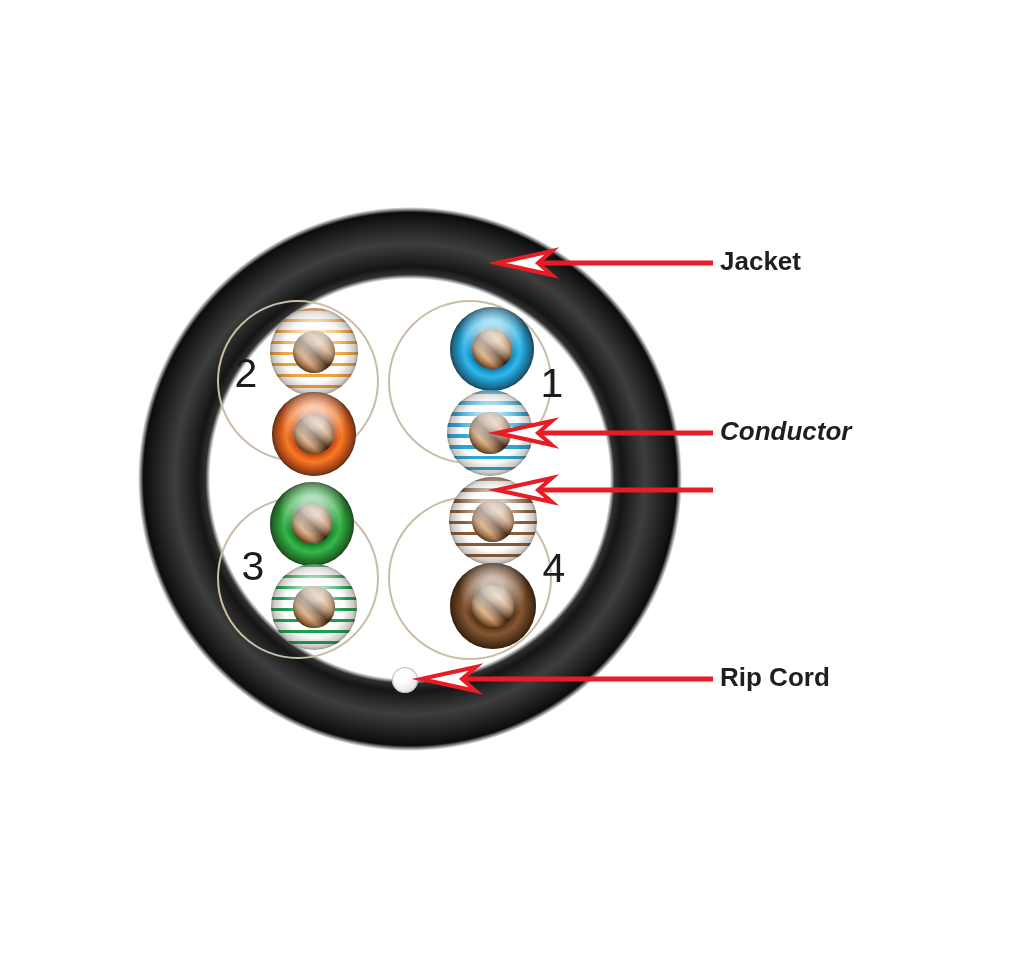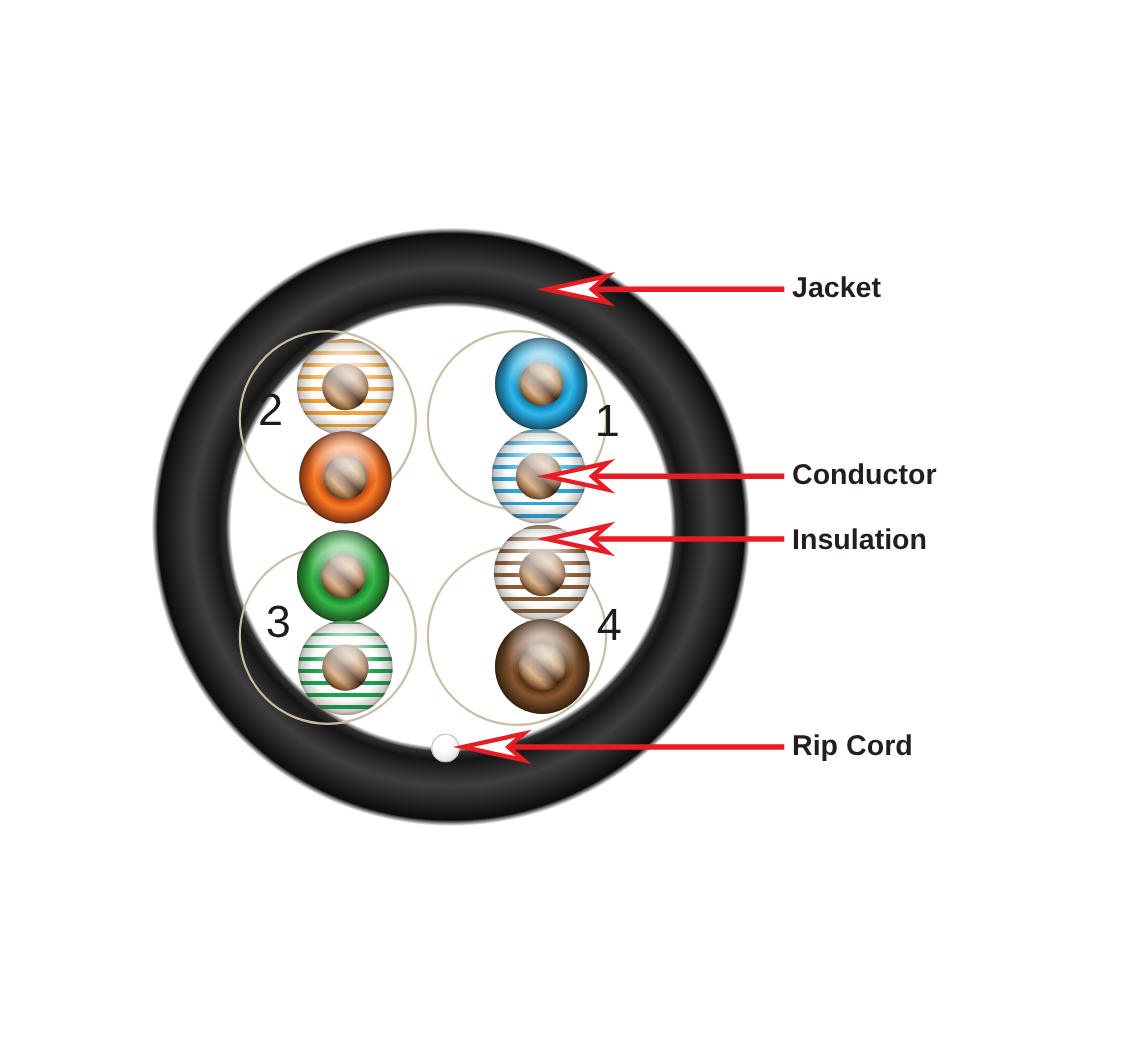--- a/index.html
+++ b/index.html
@@ -64,21 +64,21 @@
     box-shadow:inset 0 0 0 1px #bdbdbd;}
 
   
   .pairnum{transform:translate(-50%,-50%);font-size:41px;font-weight:400;color:#1c1c1c;line-height:1;}
   .n1{left:552px;top:383px;} .n2{left:246px;top:373px;}
   .n3{left:253px;top:566px;} .n4{left:554px;top:568px;}
 
   
   .callout{left:720px;transform:translateY(-50%);font-size:26px;font-weight:700;
            color:var(--c-text);white-space:nowrap;line-height:1;}
-  .lb-jacket{top:261px;} .lb-conductor{top:431px;}
+  .lb-jacket{top:261px;} .lb-conductor{top:431px;font-style:italic;}
   .lb-insulation{top:490px;} .lb-ripcord{top:677px;text-align:right;}
 
   
   svg.overlay{position:absolute;inset:0;pointer-events:none;}
   .aline{stroke:var(--c-red);stroke-width:5;}
   .ahead{fill:#fff;stroke:var(--c-red);stroke-width:4;stroke-miterlimit:12;}
 </style>
 </head>
 <body>
 
@@ -140,16 +140,15 @@
       <polygon class="ahead" points="497,490 552,478 538,490 552,502"></polygon>
     </g>
     <g>
       <line class="aline" x1="460" y1="679" x2="713" y2="679"></line>
       <polygon class="ahead" points="421,679 476,667 462,679 476,691"></polygon>
     </g>
   </svg>
 
   <div class="abs callout lb-jacket">Jacket</div>
   <div class="abs callout lb-conductor">Conductor</div>
-  <div class="abs callout lb-insulation">Insulation</div>
   <div class="abs callout lb-ripcord">Rip Cord</div>
 
 </div>
 
 </body></html>

